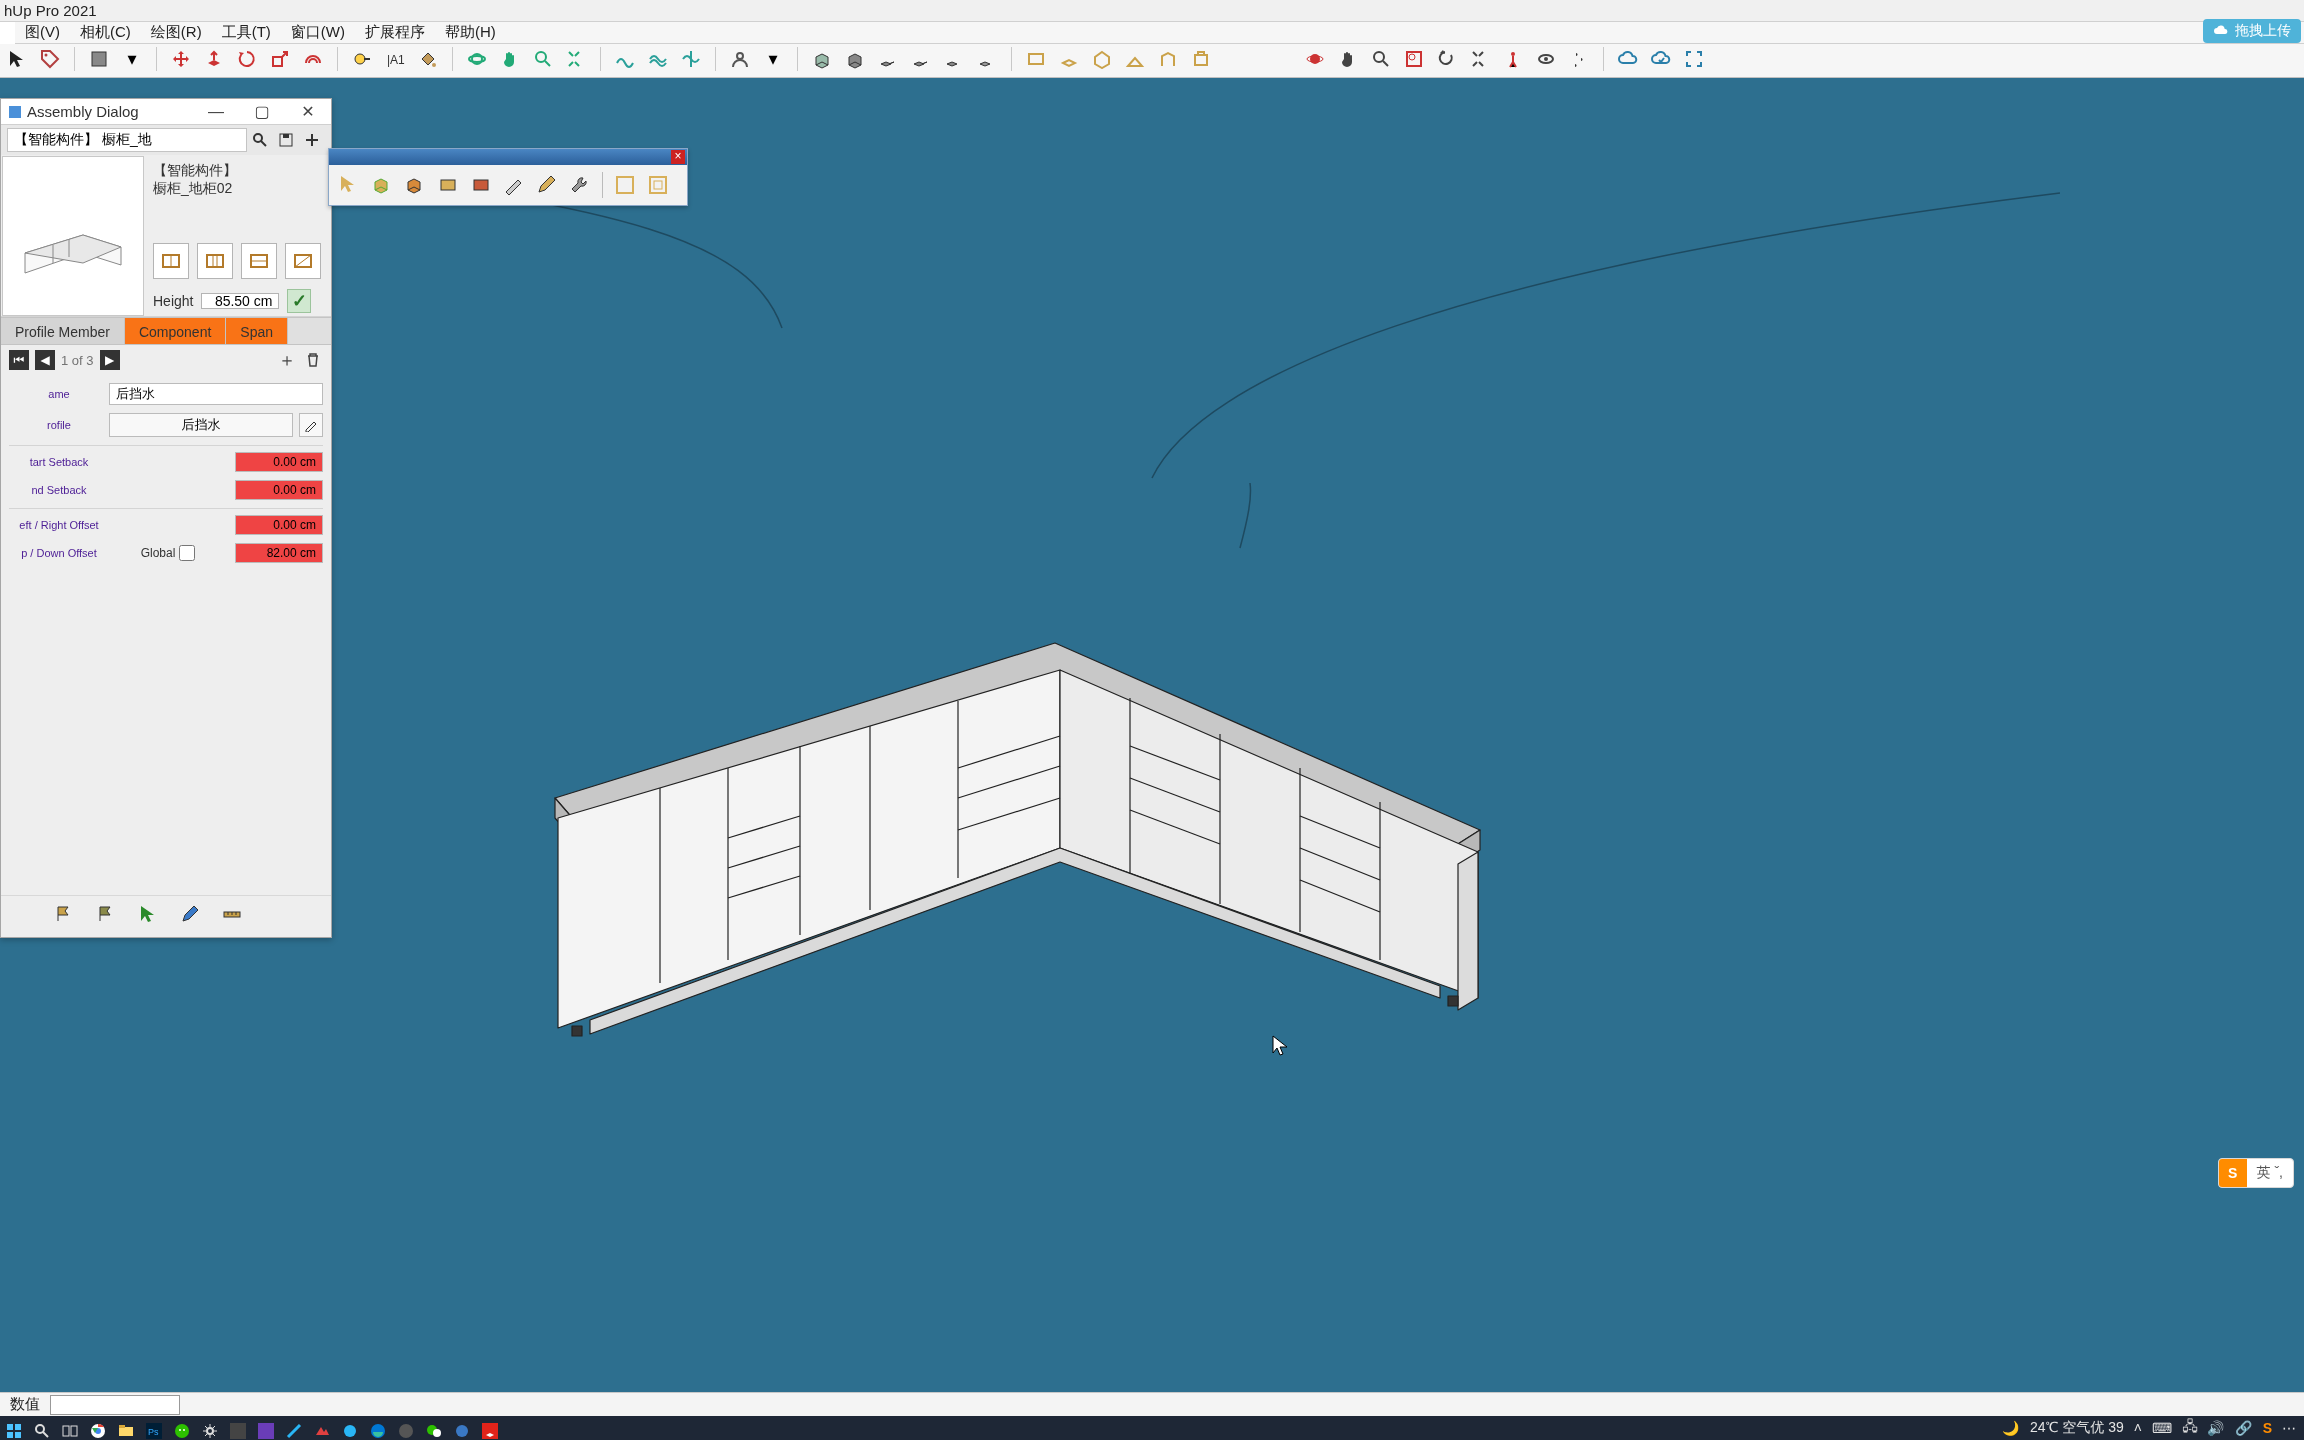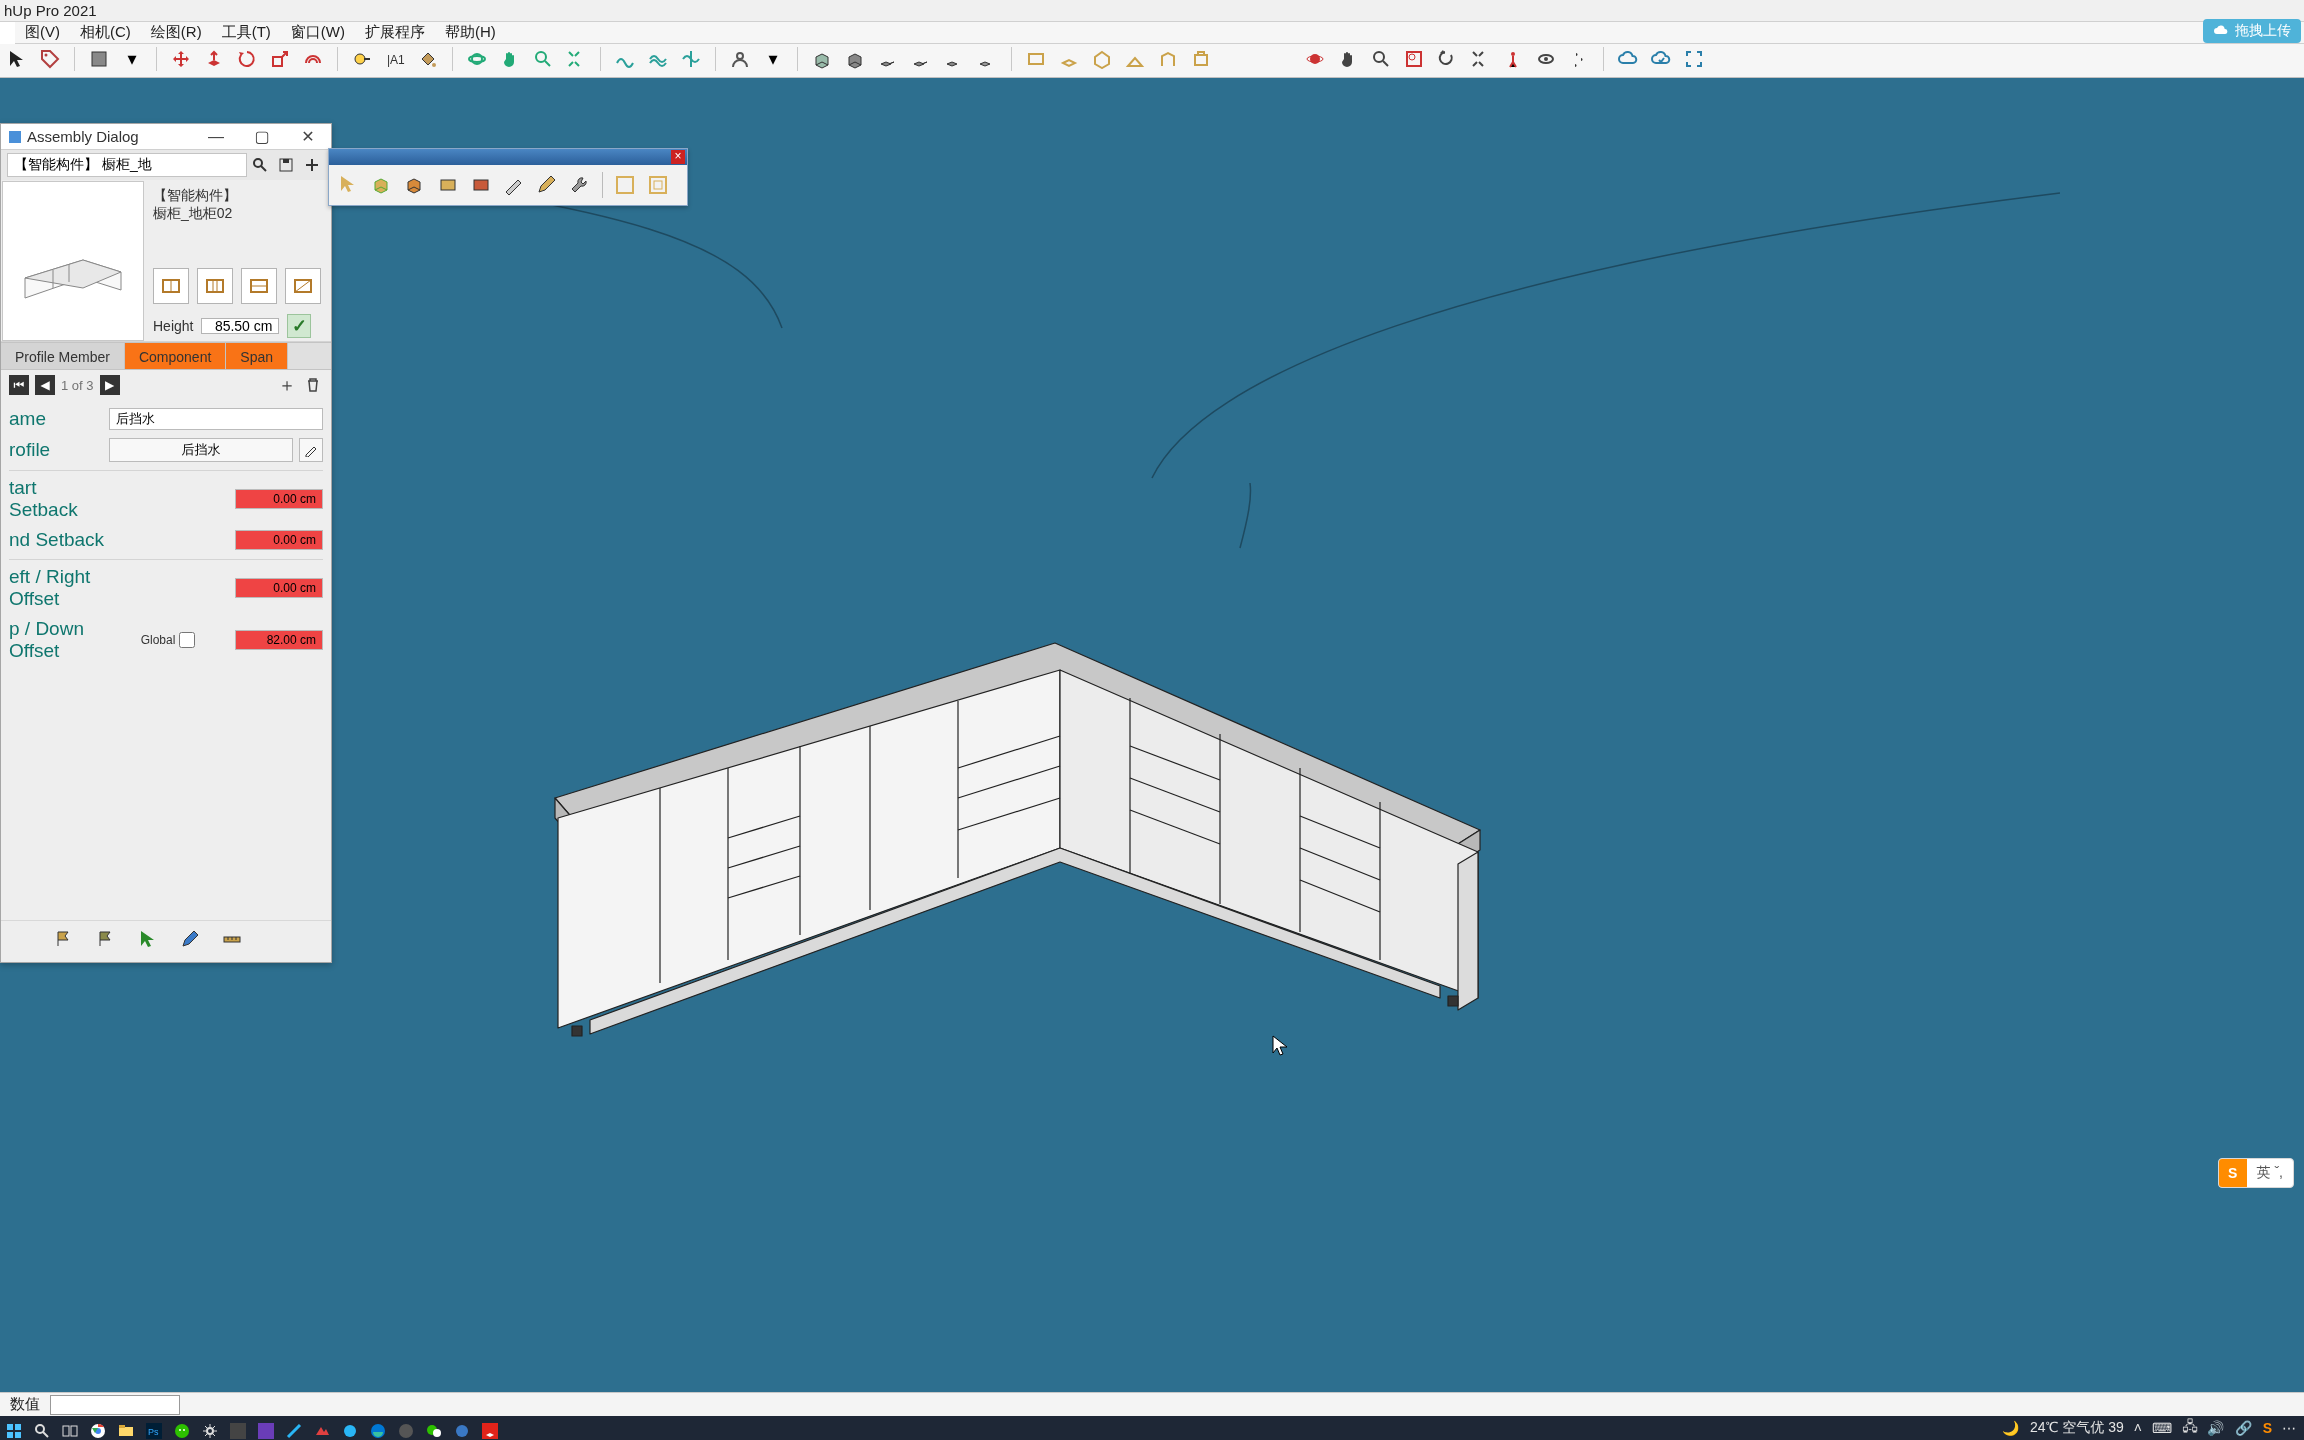--- a/index.html
+++ b/index.html
@@ -15,21 +15,21 @@
   .canvas-area svg { width: 100%; height: 100%; }
   .status-bar { position: absolute; bottom: 24px; left: 0; right: 0; height: 24px; background: #f4f4f4; border-top: 1px solid #c8c8c8; display: flex; align-items: center; font-size: 15px; }
   .status-bar .left { flex: 1; padding-left: 4px; color: #222; }
   .status-bar .mlabel { padding: 0 10px; color: #222; }
   .status-bar .mbox { width: 130px; height: 20px; border: 1px solid #999; background: #fff; margin-right: 6px; }
   .taskbar { position: absolute; bottom: 0; left: 0; right: 0; height: 24px; background: #1e2736; display: flex; align-items: center; }
   .taskbar .tb { width: 28px; height: 22px; display: flex; align-items: flex-end; justify-content: center; cursor: pointer; }
   .taskbar .tb svg { display: block; }
   .taskbar .tray { margin-left: auto; display: flex; align-items: center; font-size: 14px; color: #e4e4e4; gap: 10px; padding-right: 8px; }
   
-  .assembly { position: absolute; top: 98px; left: 0; width: 332px; height: 840px; background: #eeeeee; border: 1px solid #a6a6a6; box-shadow: 0 2px 6px rgba(0,0,0,.25); margin-top: 25px; }
+  .assembly { position: absolute; top: 98px; left: 0; width: 332px; height: 840px; background: #eeeeee; border: 1px solid #a6a6a6; box-shadow: 0 2px 6px rgba(0,0,0,.25); }
   .assembly .dlg-title { height: 26px; background: #fff; border-bottom: 1px solid #d0d0d0; display: flex; align-items: center; font-size: 15px; color: #333; padding-left: 6px; }
   .assembly .dlg-title .spacer { flex: 1; }
   .assembly .dlg-title .win-btn { width: 46px; height: 24px; display: flex; align-items: center; justify-content: center; color: #444; font-size: 16px; cursor: pointer; }
   .assembly .search-row { height: 30px; background: #e8e8e8; display: flex; align-items: center; padding: 0 6px; }
   .assembly .search-row input { flex: 1; height: 24px; border: 1px solid #c4c4c4; background: #fff; font-size: 14px; padding: 0 6px; }
   .assembly .search-row .b { width: 26px; height: 26px; display: flex; align-items: center; justify-content: center; cursor: pointer; }
   .assembly .preview-row { display: flex; height: 162px; background: #eee; border-bottom: 1px solid #d4d4d4; }
   .assembly .thumb { width: 142px; height: 160px; background: #fff; border: 1px solid #c8c8c8; margin: 1px; display: flex; align-items: center; justify-content: center; }
   .assembly .thumb svg { width: 120px; height: 90px; }
   .assembly .info-col { flex: 1; padding: 6px 8px; }
@@ -43,21 +43,21 @@
   .assembly .tabs { height: 28px; background: #e0e0e0; border-top: 1px solid #c4c4c4; border-bottom: 1px solid #c4c4c4; display: flex; }
   .assembly .tabs .tab { padding: 0 14px; font-size: 14px; line-height: 28px; color: #333; border-right: 1px solid #c4c4c4; cursor: pointer; background: #f97316; }
   .assembly .tabs .tab.active { background: #d4d4d4; }
   .assembly .pager { height: 30px; display: flex; align-items: center; padding: 0 8px; gap: 6px; }
   .assembly .pager .pg { width: 20px; height: 20px; background: #333; color: #fff; display: flex; align-items: center; justify-content: center; font-size: 12px; cursor: pointer;}
   .assembly .pager .pgtxt { font-size: 13px; color: #737373; }
   .assembly .pager .sp { flex: 1; }
   .assembly .pager .act { width: 20px; height: 20px; color: #444; display: flex; align-items: center; justify-content: center; cursor: pointer; font-size: 18px; }
   .assembly .props { padding: 8px 8px; }
   .assembly .prow { display: flex; align-items: center; margin-bottom: 8px; }
-  .assembly .prow label { width: 100px; font-size: 19px; color: #0f766e; }
+  .assembly .prow label { width: 100px; font-size: 11px; color: #4c1d95; text-align: center; }
   .assembly .prow .nval { flex: 1; height: 22px; border: 1px solid #bbb; background: #fff; font-size: 13px; padding: 0 6px; }
   .assembly .prow .btnwide { flex: 1; height: 24px; border: 1px solid #bbb; background: #f8f8f8; font-size: 13px; text-align: center; line-height: 22px; margin-right: 6px; cursor: pointer;}
   .assembly .prow .pencil { width: 24px; height: 24px; border: 1px solid #bbb; background: #f8f8f8; display: flex; align-items: center; justify-content: center; cursor: pointer;}
   .assembly .prow .num { width: 88px; height: 20px; border: 1px solid #bbb; background: #ef4444; font-size: 12px; text-align: right; padding-right: 6px; margin-left: auto; }
   .assembly .prow .gchk { width: 16px; height: 16px; margin: 0 8px 0 4px; }
   .assembly .prow .glabel { font-size: 12px; color: #333; margin-left: auto; }
   .assembly .props .hr { border-top: 1px solid #d4d4d4; margin: 6px 0; }
   .assembly .bottom-tools { position: absolute; bottom: 6px; left: 0; right: 0; height: 36px; display: flex; align-items: center; gap: 16px; padding-left: 50px; background: #eeeeee; border-top: 1px solid #d8d8d8;}
   .assembly .bottom-tools .bt { width: 26px; height: 26px; display: flex; align-items: center; justify-content: center; cursor: pointer; }
   

